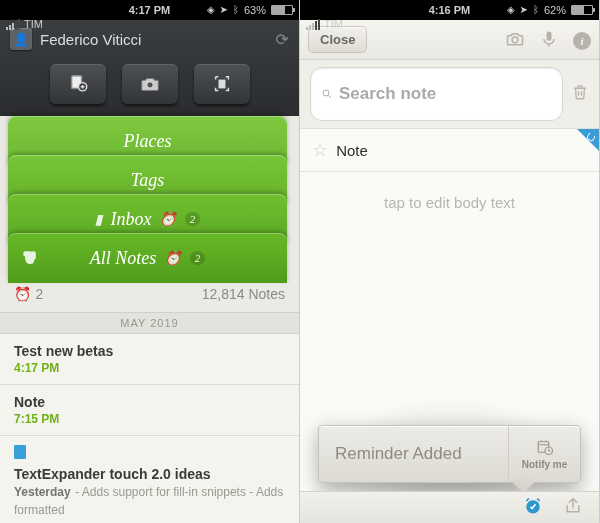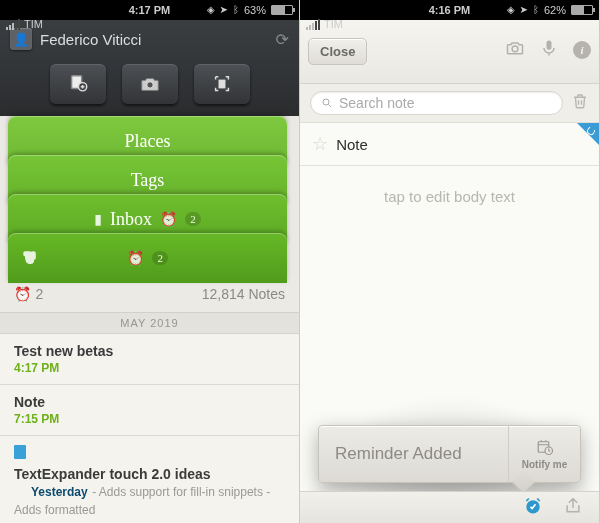--- a/index.html
+++ b/index.html
@@ -24,21 +24,21 @@
   .dark-header { background: linear-gradient(#3b3e41, #2a2c2e); color:#ddd; }
   .user-row { display:flex; align-items:center; padding:8px 10px; font-size:15px; gap:8px;}
   .avatar { width:22px; height:22px; background:#5e6165; border-radius:3px; display:flex; align-items:center; justify-content:center; color:#ccc; font-size:13px; box-shadow:inset 0 1px 1px rgba(255,255,255,.2),0 1px 2px rgba(0,0,0,.5);}
   .sync-icon { margin-left:auto; color:#888; font-size:16px;}
   .action-row { display:flex; gap:16px; justify-content:center; padding:6px 0 12px; }
   .action-btn { width:56px; height:40px; border-radius:6px; background:linear-gradient(#4d5054,#323437); box-shadow:inset 0 1px 0 rgba(255,255,255,.12), 0 2px 3px rgba(0,0,0,.6); display:flex; align-items:center; justify-content:center; color:#ccc; font-size:18px;}
   .action-btn svg { width:22px; height:22px; }
 
   
   .stack { position:relative; height:160px; }
-  .tab { position:absolute; left:8px; right:12px; height:50px; border-radius:8px 8px 0 0; display:flex; align-items:center; justify-content:center; font-size:18px; color:#fff; font-family:"Georgia", serif; box-shadow:0 -2px 4px rgba(0,0,0,.25), inset 0 1px 0 rgba(255,255,255,.3); gap:8px; }
+  .tab { position:absolute; left:8px; right:12px; height:50px; border-radius:8px 8px 0 0; display:flex; align-items:center; justify-content:center; font-size:18px; color:#fff; font-family:"Georgia", serif; font-style:italic; box-shadow:0 -2px 4px rgba(0,0,0,.25), inset 0 1px 0 rgba(255,255,255,.3); gap:8px; }
   .tab.t1 { top:0; background:linear-gradient(#7fc93f,#6db833); z-index:1;}
   .tab.t2 { top:39px; background:linear-gradient(#77c636,#65b02b); z-index:2;}
   .tab.t3 { top:78px; background:linear-gradient(#6fbf2e,#5ca824); z-index:3;}
   .tab.t4 { top:117px; background:linear-gradient(#67b827,#509c1b); z-index:4;}
   .tab .min-icon { color:rgba(255,255,255,.85); font-size:14px;}
   .badge-2 { font-size:11px; background:rgba(0,0,0,.15); border-radius:8px; padding:1px 5px; color:#e8ffe0;}
   .elephant { width:20px; height:20px; position:absolute; left:12px; top:50%; transform:translateY(-50%); }
   .elephant svg { width:100%; height:100%; fill:rgba(255,255,255,.85);}
 
   
@@ -46,33 +46,33 @@
   .summary .count { margin-left:auto; }
 
   
   .divider { text-align:center; font-size:11px; letter-spacing:1px; color:#97968f; padding:4px 0; background:#e3e2dc; border-bottom:1px solid #d4d3cd;}
   
   
   .notes { flex:1; overflow:hidden; }
   .note { padding:9px 14px; border-bottom:1px solid #dadad4; background:#f4f3ee;}
   .note .title { font-size:14px; font-weight:700; color:#3b3b3b; }
   .note .meta { font-size:12px; color:#6fb119; font-weight:600; margin-top:2px; }
-  .note .meta.yest { color:#0c4a6e;margin-left:17px; }
+  .note .meta.yest { color:#737373; }
   .note .snippet { font-size:12px; color:#9a9992; }
   .note .thumb { width:12px; height:14px; background:#3aa0d8; display:inline-block; border-radius:1px; margin-bottom:3px;}
 
   
-  .light-top { background:linear-gradient(#f5f4ef,#e9e8e3); border-bottom:1px solid #d4d3cd; padding:18px 8px; display:flex; align-items:flex-start; gap:6px; }
+  .light-top { background:linear-gradient(#f5f4ef,#e9e8e3); border-bottom:1px solid #d4d3cd; padding:6px 8px; display:flex; align-items:flex-end; gap:6px; }
   .close-btn { background:linear-gradient(#f1f0eb,#dedcd5); border:1px solid #c7c5bd; border-radius:5px; padding:5px 11px; font-size:13px; color:#6b6a64; font-weight:700; box-shadow:inset 0 1px 0 #fff;}
   .top-icons { margin-left:auto; display:flex; gap:14px; align-items:center; color:#b3b1a9; }
   .top-icons svg { width:20px; height:20px; }
   .info-circle { width:18px; height:18px; border-radius:50%; background:#b5b3ab; color:#f5f4ef; font-style:italic; font-weight:700; font-size:11px; display:flex; align-items:center; justify-content:center; font-family:serif;}
   
   .search-row { display:flex; gap:8px; padding:7px 10px; align-items:center; background:#efeee8; border-bottom:1px solid #dfded7;}
-  .search-box { flex:1; display:flex; align-items:center; background:#fff; border:1px solid #d7d6cf; border-radius:12px; padding:3px 10px; color:#aaa; font-size:14px; box-shadow:inset 0 1px 2px rgba(0,0,0,.08);}
+  .search-box { flex:1; display:flex; align-items:center; background:#fff; border:1px solid #d7d6cf; border-radius:12px; padding:16px 10px; color:#aaa; font-size:17px; box-shadow:inset 0 1px 2px rgba(0,0,0,.08);font-weight:bold;}
   .search-box svg { width:12px; height:12px; margin-right:6px;}
   .trash { color:#b8b6ae; }
   .trash svg { width:18px; height:18px; }
 
   .note-title-row { display:flex; align-items:center; padding:10px 12px; border-bottom:1px solid #e2e1db; position:relative; background:#fafaf6;}
   .star { font-size:18px; color:#d6d4cc; margin-right:8px;}
   .note-title { font-size:15px; color:#2d2d2d; }
   .corner-flag { position:absolute; right:0; top:0; width:0; height:0; border-style:solid; border-width:0 22px 22px 0; border-color:transparent #3a9cd6 transparent transparent;}
   .corner-flag::after { content:''; position:absolute; right:-18px; top:4px; width:6px; height:6px; border:1.5px solid #fff; border-radius:50%; border-top-color:transparent; transform:rotate(30deg);}
   
@@ -161,20 +161,21 @@
       <div class="tab t3">
         <span class="min-icon">▮</span>
         <span>Inbox</span>
         <span class="min-icon">⏰</span>
         <span class="badge-2">2</span>
       </div>
       <div class="tab t4">
         <span class="elephant"><svg viewBox="0 0 24 24">
               <path d="M6 4c-1 0-2 1-2 2v2c0 1 1 2 2 2 0 4 1 8 4 9 1 .3 3 .3 4 0 2-.6 3-2 3-5 1 0 2-1 2-2V7c0-2-1-3-3-3-1 0-1 .5-2 .5S12 4 11 4c-2 0-3 0-5 0z"></path>
             </svg></span>
+        <span>All Notes</span>
         <span class="min-icon">⏰</span>
         <span class="badge-2">2</span>
       </div>
     </div>
 
     <div class="summary">
       <span style="font-size:14px; margin-right:4px;">⏰</span>
       <span>2</span>
       <span class="count">12,814 Notes</span>
     </div>

